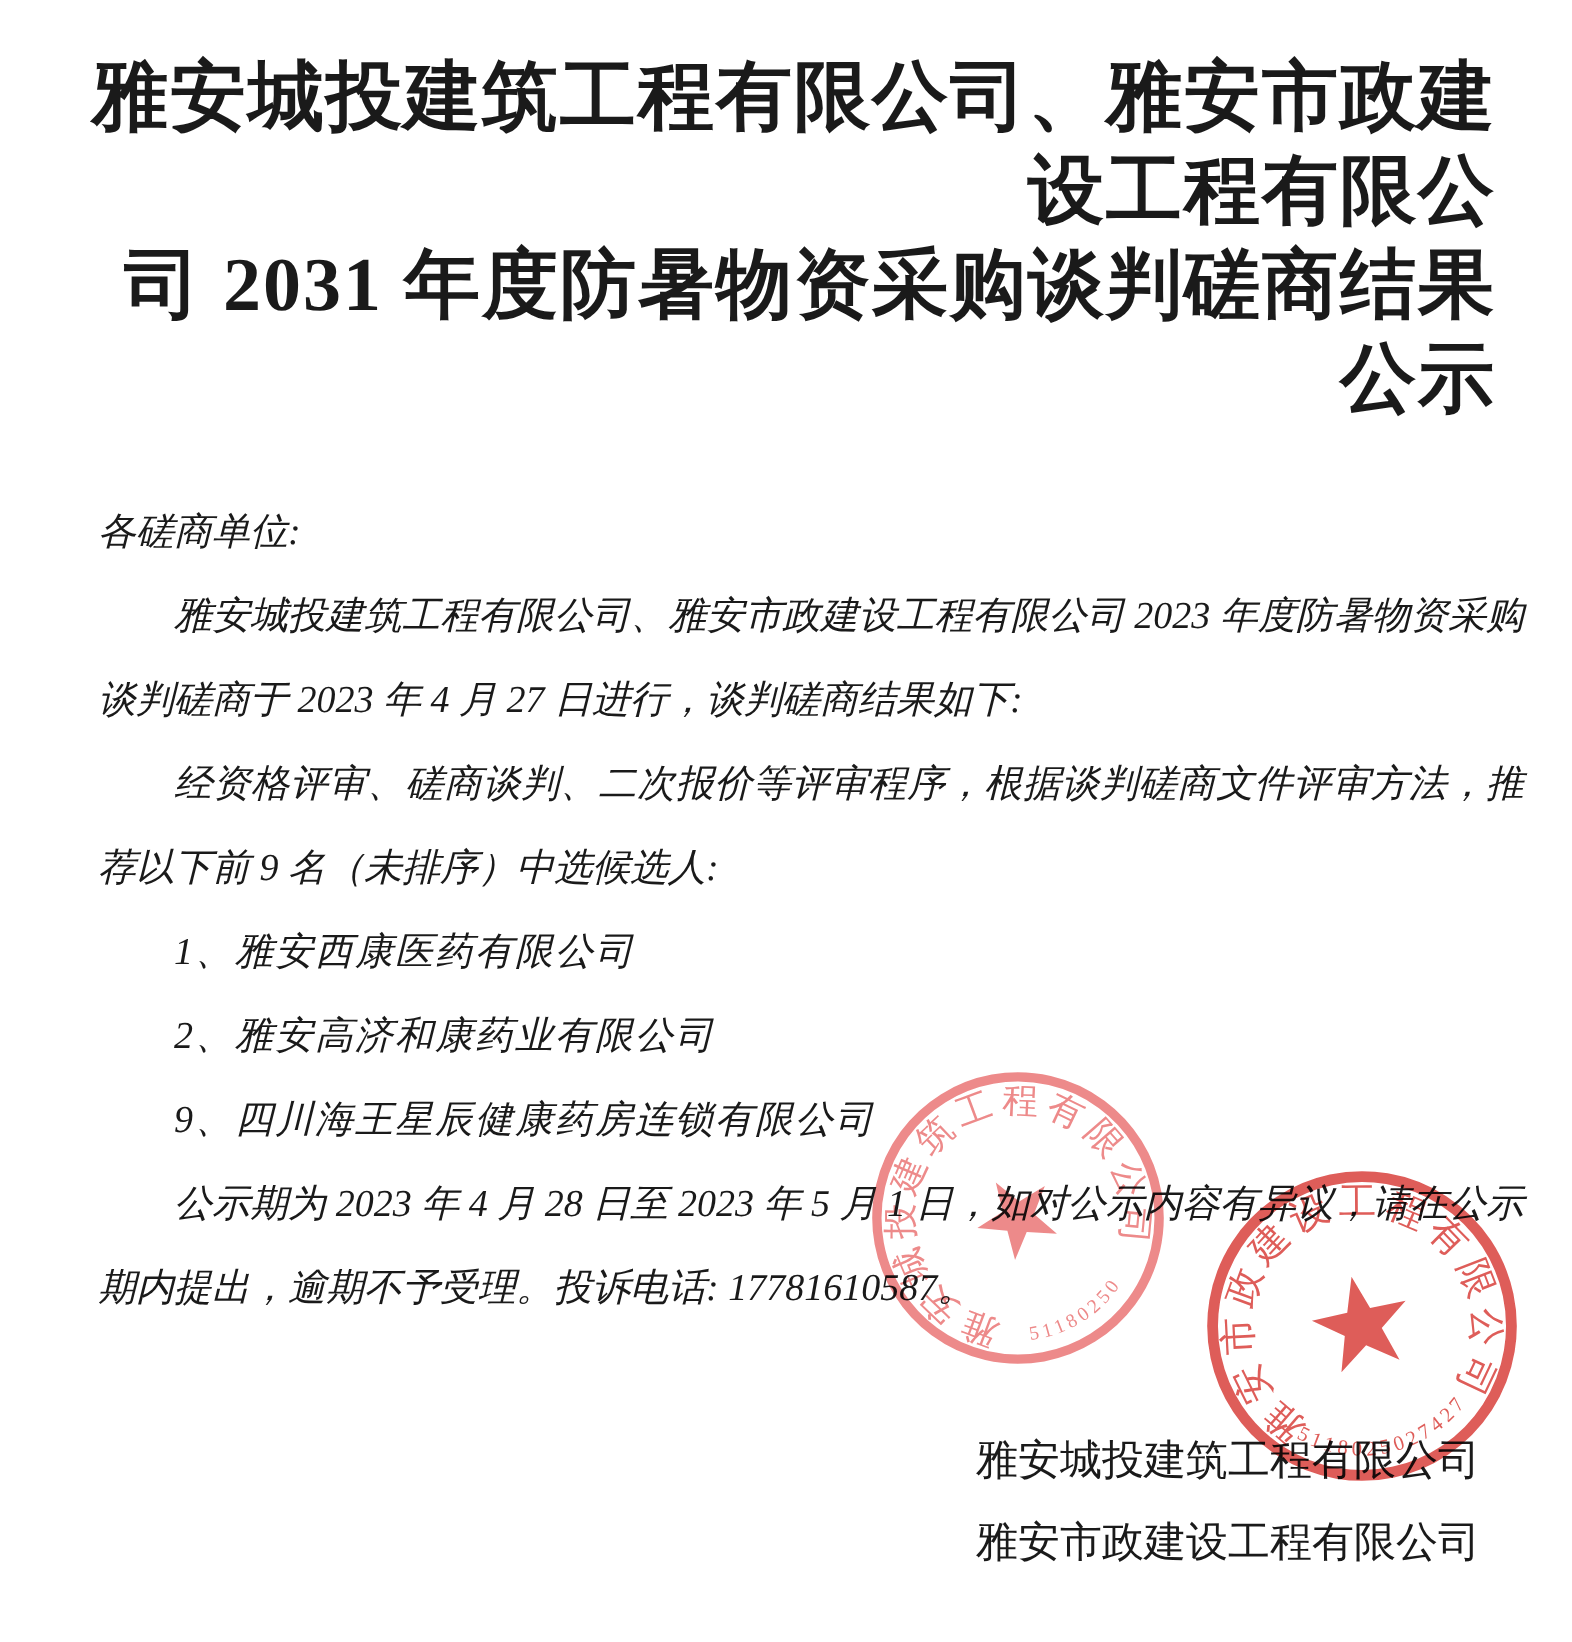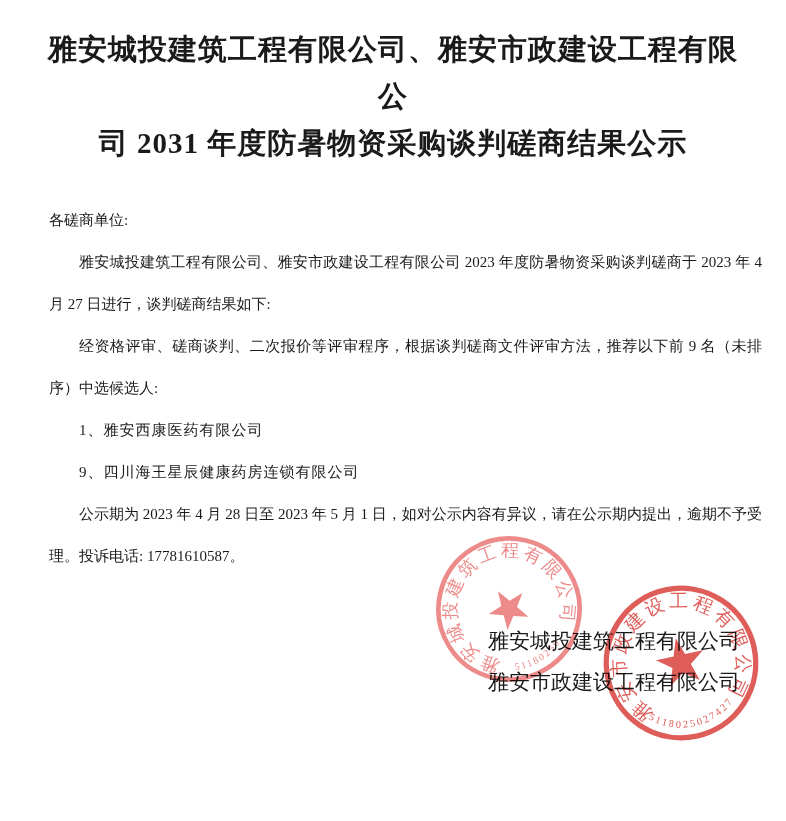--- a/index.html
+++ b/index.html
@@ -7,31 +7,32 @@
     position:relative;
     width:786px; height:821px;
     background:#ffffff;
     overflow:hidden;
     font-family:"Liberation Serif","DejaVu Serif",serif;
     color:#1a1a1a;
   }
   .title {
     margin:26px auto 0 auto;
     width:710px;
-    text-align:center;
+    text-align:right;
     font-weight:bold;
-    font-size:29px;
+    font-size:38px;
     line-height:47px;
     letter-spacing:1px;
   }
   .content {
     margin-top:32px;
     padding:0 24px 0 49px;
-    font-size:15px;
+    font-size:19px;
     line-height:42px;
+    font-style:italic;
   }
   .content p { margin:0; text-align:justify; }
   .indent { text-indent:2em; }
   .list-item { text-indent:2em; text-align:left; letter-spacing:1px; }
   .signature {
     margin-top:44px;
     padding-right:46px;
     text-align:right;
     font-size:21px;
     line-height:41px;
@@ -64,20 +65,21 @@
   <div class="title">
     <div>雅安城投建筑工程有限公司、雅安市政建设工程有限公</div>
     <div>司 2031 年度防暑物资采购谈判磋商结果公示</div>
   </div>
 
   <div class="content">
     <p>各磋商单位:</p>
     <p class="indent">雅安城投建筑工程有限公司、雅安市政建设工程有限公司 2023 年度防暑物资采购谈判磋商于 2023 年 4 月 27 日进行，谈判磋商结果如下:</p>
     <p class="indent">经资格评审、磋商谈判、二次报价等评审程序，根据谈判磋商文件评审方法，推荐以下前 9 名（未排序）中选候选人:</p>
     <p class="list-item">1、雅安西康医药有限公司</p>
+    <p class="list-item">2、雅安高济和康药业有限公司</p>
     <p class="list-item">9、四川海王星辰健康药房连锁有限公司</p>
     <p class="indent">公示期为 2023 年 4 月 28 日至 2023 年 5 月 1 日，如对公示内容有异议，请在公示期内提出，逾期不予受理。投诉电话: 17781610587。</p>
   </div>
 
   <div class="signature">
     <p>雅安城投建筑工程有限公司</p>
     <p>雅安市政建设工程有限公司</p>
   </div>
 
   <div class="seal seal-1">

